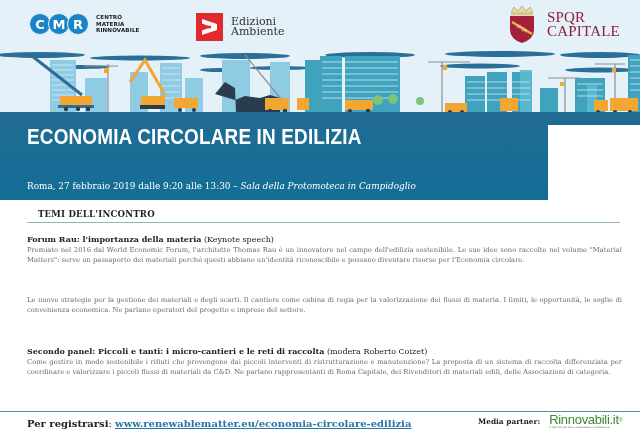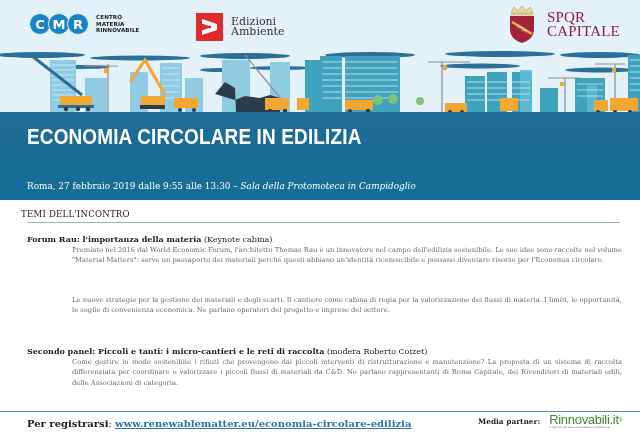--- a/index.html
+++ b/index.html
@@ -22,38 +22,38 @@
   .ea-mark svg { position: absolute; left: 0; top: 0; }
   .ea-text { margin-left: 8px; font-family: "DejaVu Serif", serif; font-size: 11px; line-height: 10px; color: #333; }
 
   .roma { position: absolute; left: 506px; top: 4px; display: flex; align-items: center; }
   .roma-text { margin-left: 9px; font-family: "Liberation Serif", serif; font-size: 15px; line-height: 14px; color: #8d1f3a; letter-spacing: 0.2px; }
 
   
   .skyline { position: absolute; left: 0; top: 50px; width: 640px; height: 75px; }
 
   
-  .banner { position: absolute; left: 0; top: 121px; width: 640px; height: 79px;
+  .banner { position: absolute; left: 0; top: 121px; width: 548px; height: 79px;
     background: linear-gradient(#1f6b94 0%, #1a6d95 40%, #136e96 100%); }
   .banner-title { position: absolute; left: 27px; top: 3px; font-family: "Liberation Sans", sans-serif;
     font-weight: bold; font-size: 22px; color: #ffffff; letter-spacing: 0.2px; transform: scaleX(0.86); transform-origin: left top; }
   .banner-sub { position: absolute; left: 27px; top: 31px; font-family: "DejaVu Serif", serif; font-size: 9.3px; color: #ffffff; font-weight: bold; }
   .banner-date { position: absolute; left: 27px; top: 60px; font-family: "DejaVu Serif", serif; font-size: 8.9px; color: #ffffff; }
   .banner-date em { }
 
   
-  .temi { position: absolute; left: 21px; top: 209px; font-family: "DejaVu Serif", serif; font-weight: normal; font-size: 8.6px; color: #222; letter-spacing: 0.2px; }
+  .temi { position: absolute; left: 38px; top: 209px; font-family: "DejaVu Serif", serif; font-weight: bold; font-size: 8.6px; color: #222; letter-spacing: 0.2px; }
   .temi-rule { position: absolute; left: 27px; top: 222px; width: 593px; height: 1px; background: #8fb3c3; }
 
   .topic { position: absolute; left: 27px; width: 595px; }
   .topic-head { font-family: "DejaVu Serif", serif; font-size: 8px; color: #222; line-height: 11px; white-space: nowrap; }
   .topic-head b { font-weight: bold; }
   .topic-head .note { font-weight: normal; }
   .topic-head .note i { font-style: italic; }
-  .topic-body { font-family: "DejaVu Serif", serif; font-size: 6.75px; color: #6a6a6a; line-height: 10.4px; text-align: justify; margin-left: 45px; }
+  .topic-body { font-family: "DejaVu Serif", serif; font-size: 6.75px; color: #6a6a6a; line-height: 10.4px; text-align: justify; }
 
   .t1 { top: 234px; }
   .t2 { top: 295px; }
   .t3 { top: 346px; }
 
   
   .foot-rule { position: absolute; left: 0; top: 411px; width: 640px; height: 1px; background: #4f8fa9; }
   .register { position: absolute; left: 27px; top: 418px; font-family: "DejaVu Serif", serif; font-size: 10px; color: #222; white-space: nowrap; }
   .register b { font-weight: bold; }
   .register a { color: #2a74a6; font-weight: bold; text-decoration: underline; }
@@ -216,30 +216,30 @@
         <circle cx="420" cy="51" r="4"></circle>
     </g>
 
     <rect x="0" y="62" width="640" height="13" fill="#1f6b94"></rect>
   </svg>
 </div>
 
 <div class="banner">
   <div class="banner-title">ECONOMIA CIRCOLARE IN EDILIZIA</div>
   <div class="banner-date">
-    <span>Roma, 27 febbraio 2019 dalle 9:55 alle 13:30 – </span><em>Sala della Protomoteca in Campidoglio</em>
+    <span>Roma, 27 febbraio 2019 dalle 9:20 alle 13:30 – </span><em>Sala della Protomoteca in Campidoglio</em>
   </div>
 </div>
 
 <div class="temi">TEMI DELL'INCONTRO</div>
 <div class="temi-rule"></div>
 
 <div class="topic t1">
   <div class="topic-head">
-    <b>Forum Rau: l'importanza della materia</b><span class="note"><span> (Keynote cabina)</span></span>
+    <b>Forum Rau: l'importanza della materia</b><span class="note"><span> (Keynote speech)</span></span>
   </div>
   <div class="topic-body">Premiato nel 2016 dal World Economic Forum, l'architetto Thomas Rau è un innovatore nel campo dell'edilizia sostenibile. Le sue idee sono raccolte nel volume "Material Matters": serve un passaporto dei materiali perché questi abbiano un'identità riconoscibile e possano diventare risorse per l'Economia circolare.</div>
 </div>
 
 <div class="topic t2">
   <div class="topic-body">Le nuove strategie per la gestione dei materiali e degli scarti. Il cantiere come cabina di regia per la valorizzazione dei flussi di materia. I limiti, le opportunità, le soglie di convenienza economica. Ne parlano operatori del progetto e imprese del settore.</div>
 </div>
 
 <div class="topic t3">
   <div class="topic-head">

